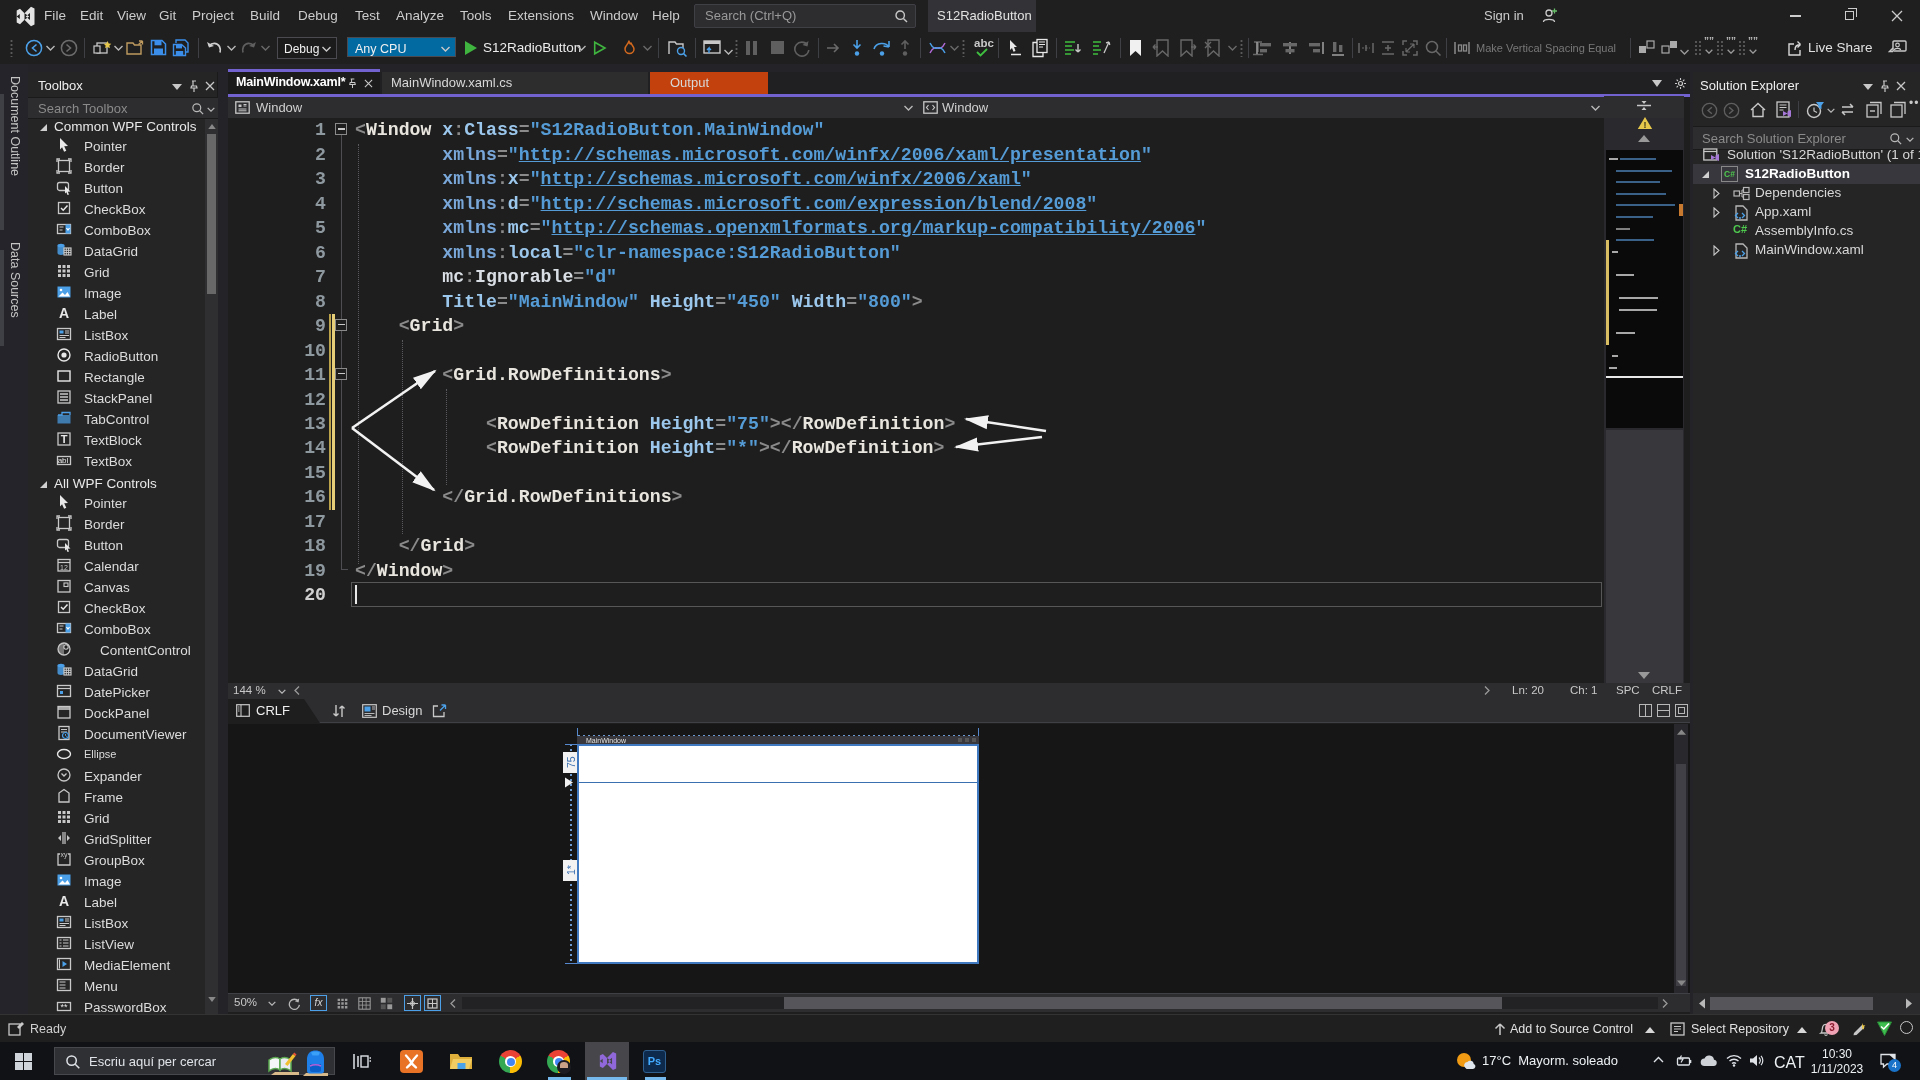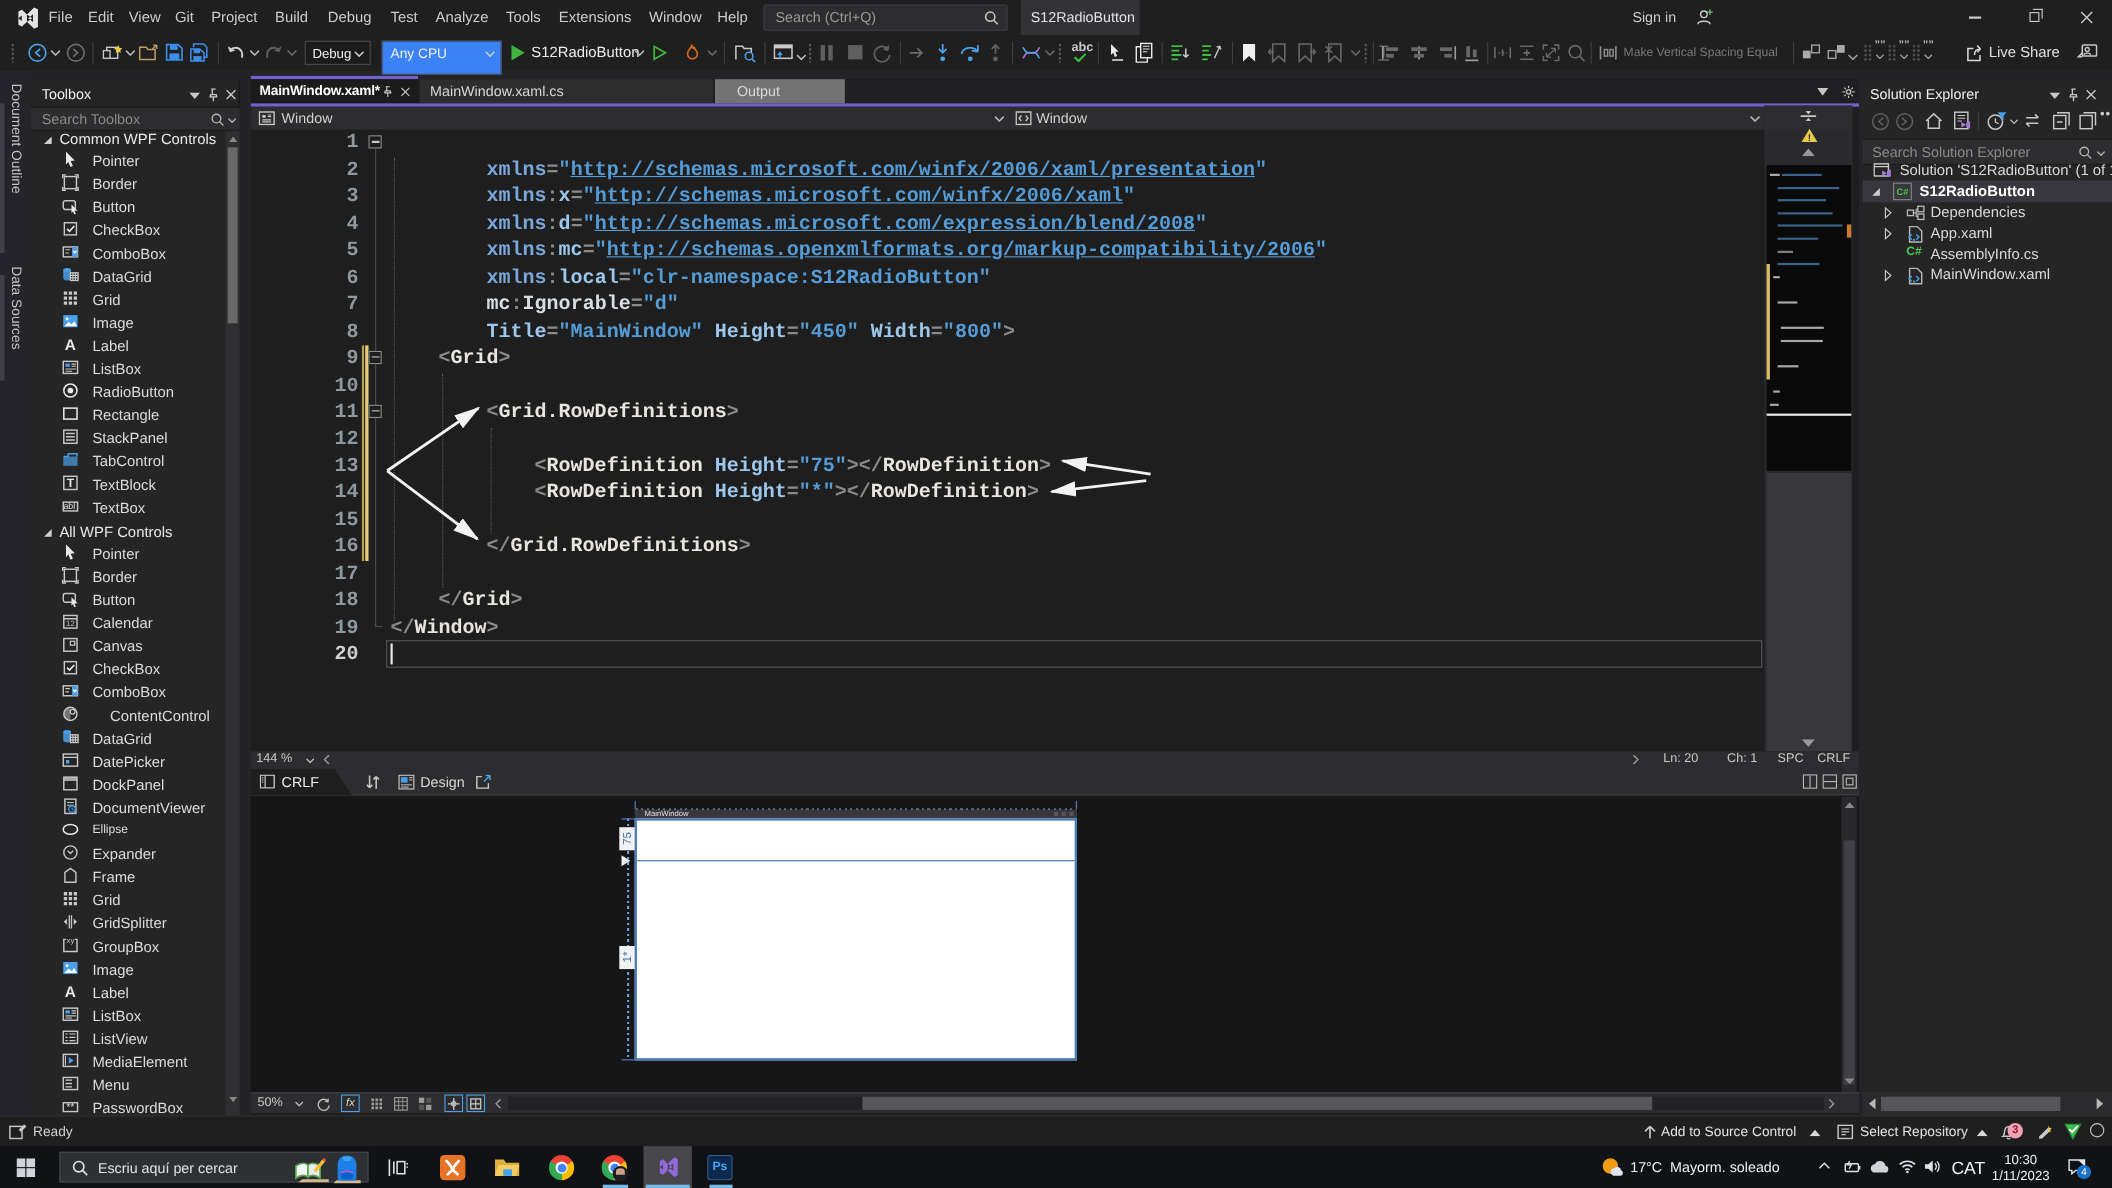--- a/index.html
+++ b/index.html
@@ -110,21 +110,21 @@
     </svg>
   <svg class="a" style="left:261px;top:13px" width="9" height="6" viewBox="0 0 9 6">
       <path d="M0.5 1 L4.5 5 L8.5 1" fill="none" stroke="#6a6a6a" stroke-width="1.4"></path>
     </svg>
   <div class="a" style="left:277px;top:5px;width:60px;height:22px;background:#1b1b1c;border:1px solid #4a4a50">
      <div class="a" style="left:6px;top:4px;font-size:12px;color:#f0f0f0">Debug</div>
      <svg class="a" style="right:5px;top:8px" width="9" height="6" viewBox="0 0 9 6">
         <path d="M0.5 1 L4.5 5 L8.5 1" fill="none" stroke="#c8c8c8" stroke-width="1.4"></path>
       </svg>
   </div>
-  <div class="a" style="left:347px;top:5px;width:109px;height:31px;background:#3b82f6;border:1px solid #4a4a50">
+  <div class="a" style="left:347px;top:5px;width:109px;height:20px;background:#0369a1;border:1px solid #4a4a50">
      <div class="a" style="left:7px;top:4px;font-size:12.5px;color:#f0f0f0">Any CPU</div>
      <svg class="a" style="right:5px;top:8px" width="9" height="6" viewBox="0 0 9 6">
         <path d="M0.5 1 L4.5 5 L8.5 1" fill="none" stroke="#c8c8c8" stroke-width="1.4"></path>
       </svg>
   </div>
   <svg class="a" style="left:464px;top:8px" width="14" height="16" viewBox="0 0 14 16">
       <path d="M1 1 L13 8 L1 15 Z" fill="#3fb53f"></path>
     </svg>
   <div class="a" style="left:483px;top:8px;font-size:13.5px;color:#ececec">S12RadioButton</div>
   <svg class="a" style="left:577px;top:13px" width="9" height="6" viewBox="0 0 9 6">
@@ -660,21 +660,21 @@
       <svg class="a" style="left:119px;top:6px" width="11" height="11" viewBox="0 0 12 12">
         <path d="M4 1 H8 M5 1 V5 H8.5 L9 7 H3 L3.5 5 H5 M6 7 V11" stroke="#c8c8c8" stroke-width="1.1" fill="none"></path>
       </svg>
       <svg class="a" style="left:136px;top:7px" width="9" height="9" viewBox="0 0 10 10">
         <path d="M1 1 L9 9 M9 1 L1 9" stroke="#c8c8c8" stroke-width="1.2"></path>
       </svg>
     </div>
 <div class="a" style="left:154px;top:0;width:266px;height:22px;background:#2d2d2d">
       <div class="a" style="left:9px;top:3px;font-size:13px;color:#d8d8d8">MainWindow.xaml.cs</div>
     </div>
-<div class="a" style="left:422px;top:0;width:118px;height:22px;background:#737373">
+<div class="a" style="left:422px;top:0;width:118px;height:22px;background:#c2410c">
       <div class="a" style="left:20px;top:3px;font-size:13px;color:#d8d8d8">Output</div>
     </div>
 <svg class="a" style="left:1424px;top:8px" width="10" height="7" viewBox="0 0 10 7">
       <path d="M0 0 L5 7 L10 0 Z" fill="#c8c8c8"></path>
     </svg>
 <svg class="a" style="left:1446px;top:5px" width="13" height="13" viewBox="0 0 13 13">
       <circle cx="6.5" cy="6.5" r="2" fill="none" stroke="#c8c8c8" stroke-width="1.2"></circle>
       <path d="M6.5 1 v2 M6.5 10 v2 M1 6.5 h2 M10 6.5 h2 M2.6 2.6 l1.4 1.4 M9 9 l1.4 1.4 M10.4 2.6 L9 4 M4 9 l-1.4 1.4" stroke="#c8c8c8" stroke-width="1.1"></path>
     </svg>
 <div class="a" style="left:0;top:22px;width:1462px;height:3px;background:#7262cf"></div>
@@ -703,20 +703,21 @@
 <div class="a" style="left:113px;top:16px;width:1px;height:436px;background:#4e4e52"></div>
     <div class="a" style="left:113px;top:451px;width:7px;height:1px;background:#4e4e52"></div>
 <div class="a" style="left:130px;top:26px;width:1px;height:420px;border-left:1px dotted #5a5a5e"></div>
 <div class="a" style="left:174px;top:222px;width:1px;height:194px;border-left:1px dotted #5a5a5e"></div>
 <div class="a" style="left:218px;top:271px;width:1px;height:96px;border-left:1px dotted #5a5a5e"></div>
 <div class="a" style="left:101px;top:196px;width:2px;height:196px;background:#baa24a"></div>
 <div class="a" style="left:104px;top:196px;width:3px;height:196px;background:#e6cd78"></div>
 <div class="a" style="left:123px;top:464px;width:1251px;height:25px;border:1px solid #575757"></div>
 <div class="a" style="left:127px;top:467px;width:2px;height:19px;background:#e8e8e8"></div>
 <div class="num" style="top:0.3px;color:#8e989f">1</div>
+<div class="cl" style="top:0.3px"><span class="d">&lt;</span><span class="e">Window</span> <span class="at">x</span><span class="d">:</span><span class="at">Class</span><span class="d">=</span><span class="v">"S12RadioButton.MainWindow"</span></div>
 <div class="num" style="top:24.8px;color:#8e989f">2</div>
 <div class="cl" style="top:24.8px">        <span class="xm">xmlns</span><span class="d">=</span><span class="v">"</span><span class="u">http://schemas.microsoft.com/winfx/2006/xaml/presentation</span><span class="v">"</span></div>
 <div class="num" style="top:49.2px;color:#8e989f">3</div>
 <div class="cl" style="top:49.2px">        <span class="xm">xmlns</span><span class="d">:</span><span class="at">x</span><span class="d">=</span><span class="v">"</span><span class="u">http://schemas.microsoft.com/winfx/2006/xaml</span><span class="v">"</span></div>
 <div class="num" style="top:73.7px;color:#8e989f">4</div>
 <div class="cl" style="top:73.7px">        <span class="xm">xmlns</span><span class="d">:</span><span class="at">d</span><span class="d">=</span><span class="v">"</span><span class="u">http://schemas.microsoft.com/expression/blend/2008</span><span class="v">"</span></div>
 <div class="num" style="top:98.2px;color:#8e989f">5</div>
 <div class="cl" style="top:98.2px">        <span class="xm">xmlns</span><span class="d">:</span><span class="at">mc</span><span class="d">=</span><span class="v">"</span><span class="u">http://schemas.openxmlformats.org/markup-compatibility/2006</span><span class="v">"</span></div>
 <div class="num" style="top:122.6px;color:#8e989f">6</div>
 <div class="cl" style="top:122.6px">        <span class="xm">xmlns</span><span class="d">:</span><span class="at">local</span><span class="d">=</span><span class="v">"clr-namespace:S12RadioButton"</span></div>

